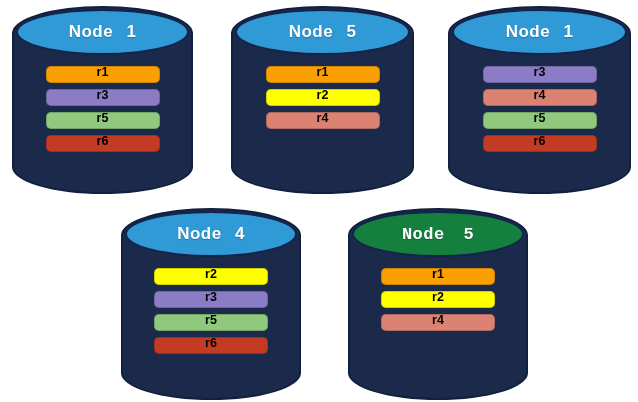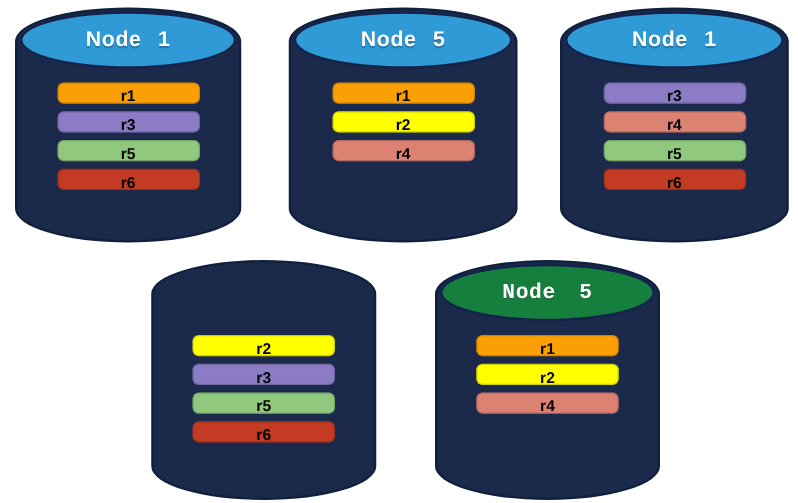--- a/index.html
+++ b/index.html
@@ -49,21 +49,21 @@
     transform: translateX(-50%);
     width: 114px;
     display: flex;
     flex-direction: column;
     gap: 6px;
   }
   .bar {
     height: 17px;
     border-radius: 5px;
     display: flex;
-    align-items: flex-end;
+    align-items: flex-start;
     justify-content: center;
     box-shadow: inset 0 0 0 1px rgba(0,0,0,0.18);
   }
   .bar-label {
     color: #000000;
     font-size: 12.5px;
     font-weight: bold;
     line-height: 1;
   }
   
@@ -133,20 +133,23 @@
         <span class="bar-label">r5</span>
       </div>
       <div class="bar" style="background-color: rgb(195, 59, 34);">
         <span class="bar-label">r6</span>
       </div>
     </div>
   </div>
 
   <div class="cylinder node-pos-4">
     <div class="cyl-body" style="background-color: rgb(27, 42, 74); border-color: rgb(16, 32, 63);"></div>
+    <div class="cyl-top" style="background-color: rgb(47, 154, 213);">
+      <span class="cyl-title">Node 4</span>
+    </div>
     <div class="bars">
       <div class="bar" style="background-color: rgb(255, 255, 0);">
         <span class="bar-label">r2</span>
       </div>
       <div class="bar" style="background-color: rgb(139, 124, 197);">
         <span class="bar-label">r3</span>
       </div>
       <div class="bar" style="background-color: rgb(144, 201, 126);">
         <span class="bar-label">r5</span>
       </div>

